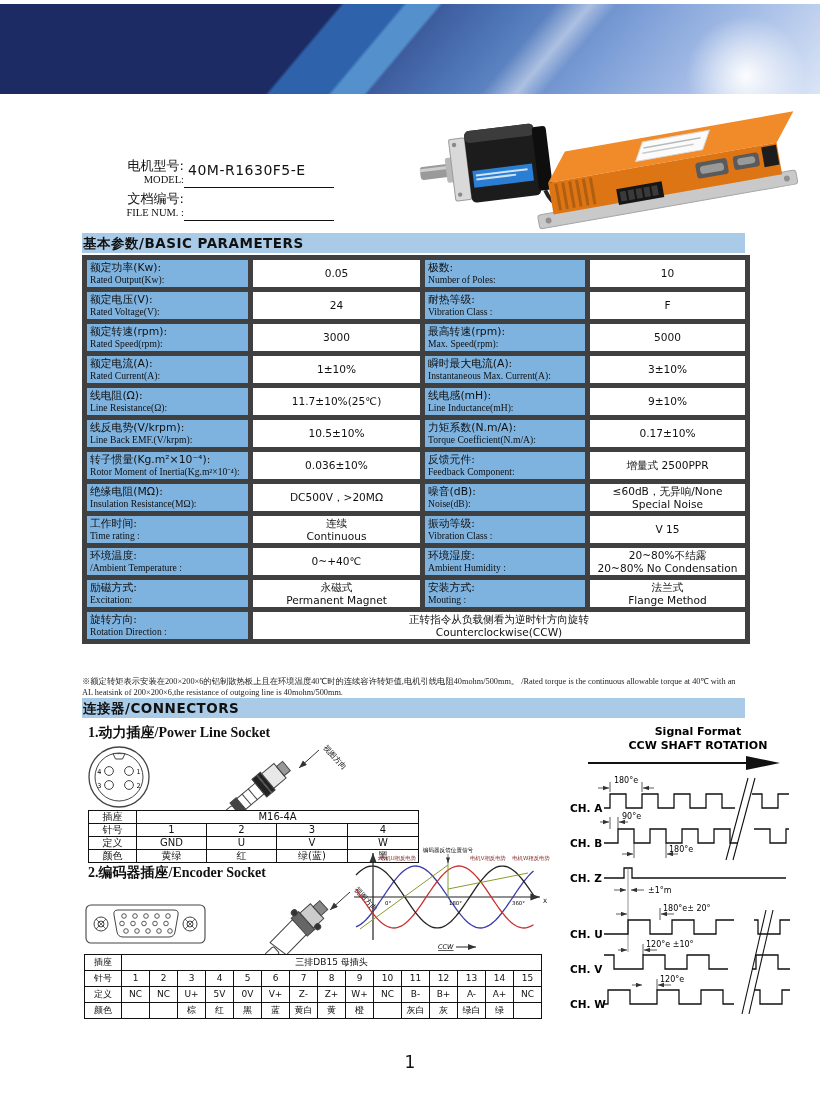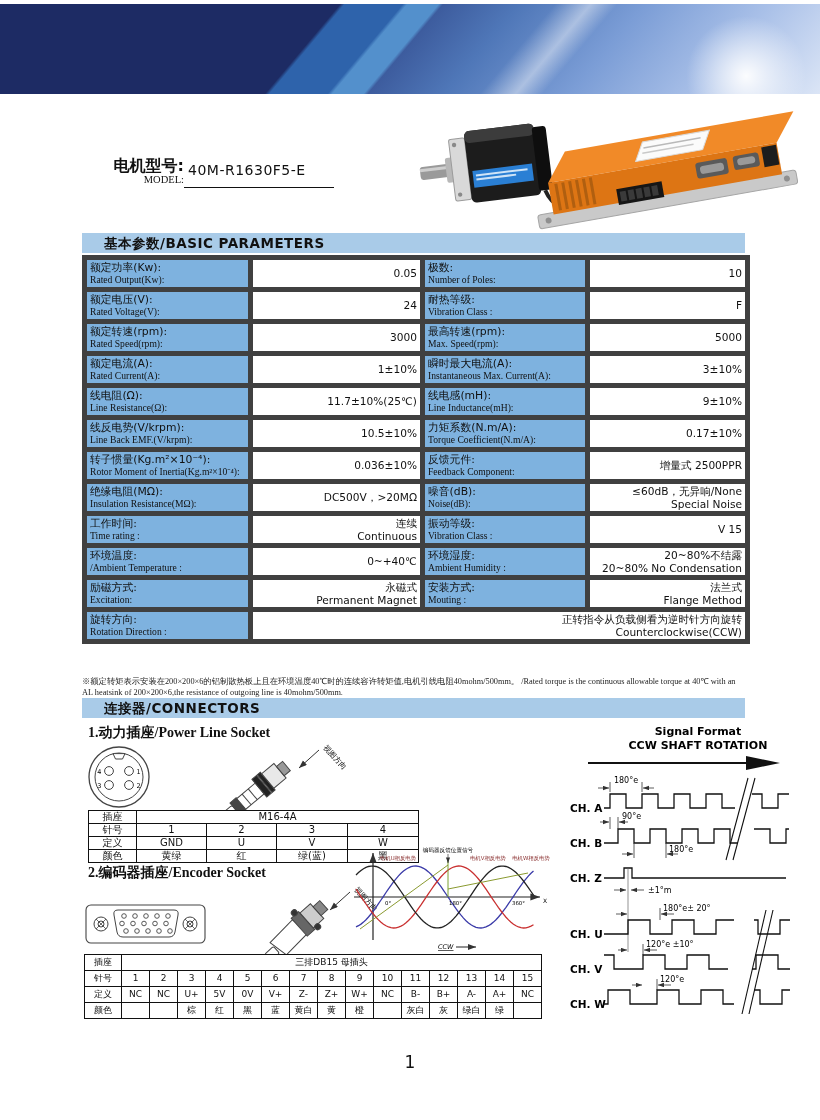--- a/index.html
+++ b/index.html
@@ -15,43 +15,43 @@
         #1d2b64 0%, #1d2b64 38%,
         #2e63ab 38.5%, #2e63ab 45%,
         #5390cc 45.5%, #5390cc 49%,
         #3d5c9e 49.5%, #4f77b8 58%,
         #7b9dd6 72%, #a9c0e8 86%, #dbe5f6 100%);}
 
   
   .model-block{position:absolute;left:112px;top:158px;width:300px}
   .mrow{display:flex;align-items:flex-start;margin-bottom:3px}
   .mlabels{width:72px;text-align:right;flex:0 0 72px}
-  .zh-lab{font-size:16px;font-weight:bold;line-height:15px}
+  .zh-lab{font-size:13px;font-weight:normal;line-height:15px}
   .en-lab{font-size:10.5px;font-family:"Liberation Serif",serif;line-height:13px}
   .mvalue{margin-left:0;border-bottom:1.5px solid #111;width:150px;min-height:30px;
           font-size:14px;padding-top:4px;padding-left:4px;letter-spacing:.5px}
 
   
   .motor-photo{position:absolute;left:412px;top:103px}
   .driver-photo{position:absolute;left:518px;top:108px}
 
   
   .section-bar{position:absolute;left:82px;width:663px;height:20px;background:#a9cbe8;
-    font-weight:bold;font-size:13.5px;line-height:20px;padding-left:22px;letter-spacing:.5px}
+    font-weight:bold;font-size:13.5px;line-height:20px;padding-left:1px;letter-spacing:.5px}
   #bar-basic{top:233px}
   #bar-conn{top:698px}
 
   
   table{border-collapse:collapse}
   .params{position:absolute;left:82px;top:255px;width:663px;border:2px solid #111;table-layout:fixed}
   .params td{border:5px solid #404040;height:26px;padding:1px 3px;vertical-align:middle;overflow:hidden}
   .params td.lbl{background:#7eb2df}
   .params .zh{font-size:10.8px;line-height:13px}
   .params .en{font-size:9.6px;line-height:12px;font-family:"Liberation Serif",serif}
-  .params td.val{text-align:right;font-size:10.6px;line-height:12.5px}
+  .params td.val{text-align:center;font-size:10.6px;line-height:12.5px}
 
   
   .footnote{position:absolute;left:82px;top:676px;width:663px;font-size:8.3px;line-height:11px;
     font-family:Liberation Serif, serif;color:#222}
 
   
   .conn-title{position:absolute;font-family:"Liberation Serif",serif;font-size:14px;font-weight:600}
   #power-title{left:88px;top:724px}
   #encoder-title{left:88px;top:864px}
 
@@ -83,20 +83,27 @@
 
 <div class="banner"></div>
 
 <div class="model-block">
   <div class="mrow">
     <div class="mlabels">
       <div class="zh-lab">电机型号:</div>
       <div class="en-lab">MODEL:</div>
     </div>
     <div class="mvalue">40M-R1630F5-E</div>
+  </div>
+  <div class="mrow">
+    <div class="mlabels">
+      <div class="zh-lab">文档编号:</div>
+      <div class="en-lab">FILE NUM. :</div>
+    </div>
+    <div class="mvalue"></div>
   </div>
 </div>
 
 <svg class="motor-photo" width="152" height="128" viewBox="0 0 152 128">
   <g transform="rotate(-7 76 64)">
     <rect x="8" y="56" width="30" height="13" rx="3" fill="#9a9a9a"></rect>
     <rect x="8" y="58" width="30" height="3" fill="#cfcfcf"></rect>
     <rect x="34" y="50" width="8" height="25" rx="2" fill="#b8b8b8"></rect>
     <rect x="40" y="32" width="16" height="62" rx="2" fill="#d9d9d9" stroke="#9b9b9b"></rect>
     <circle cx="45" cy="38" r="2.2" fill="#8a8a8a"></circle>

